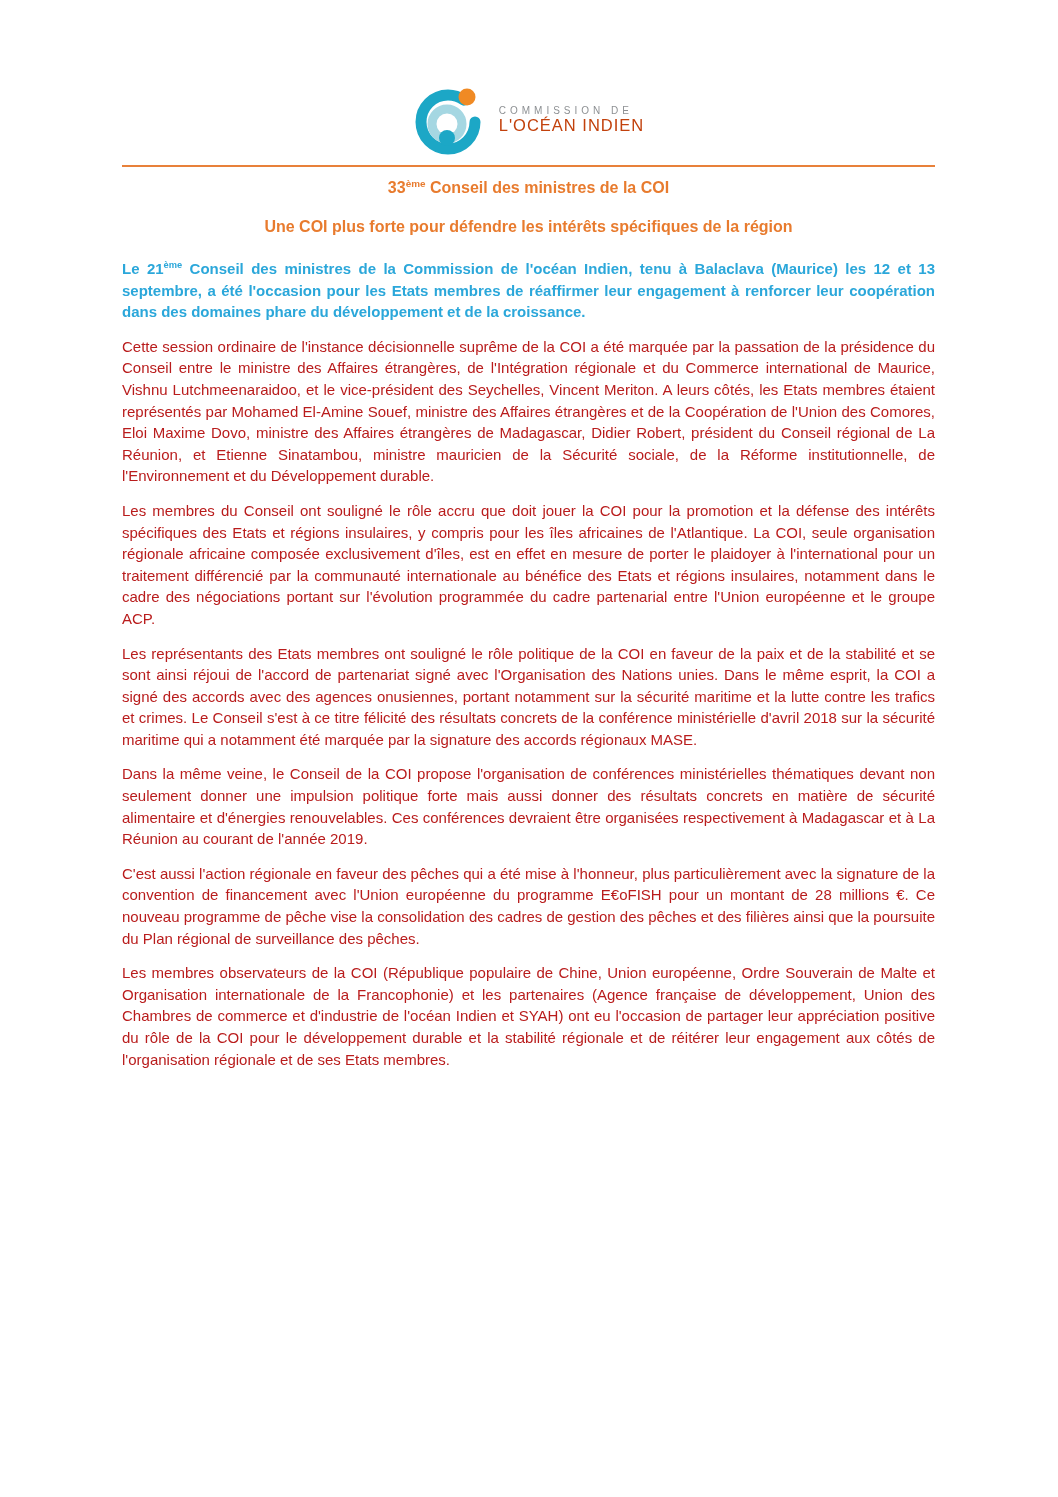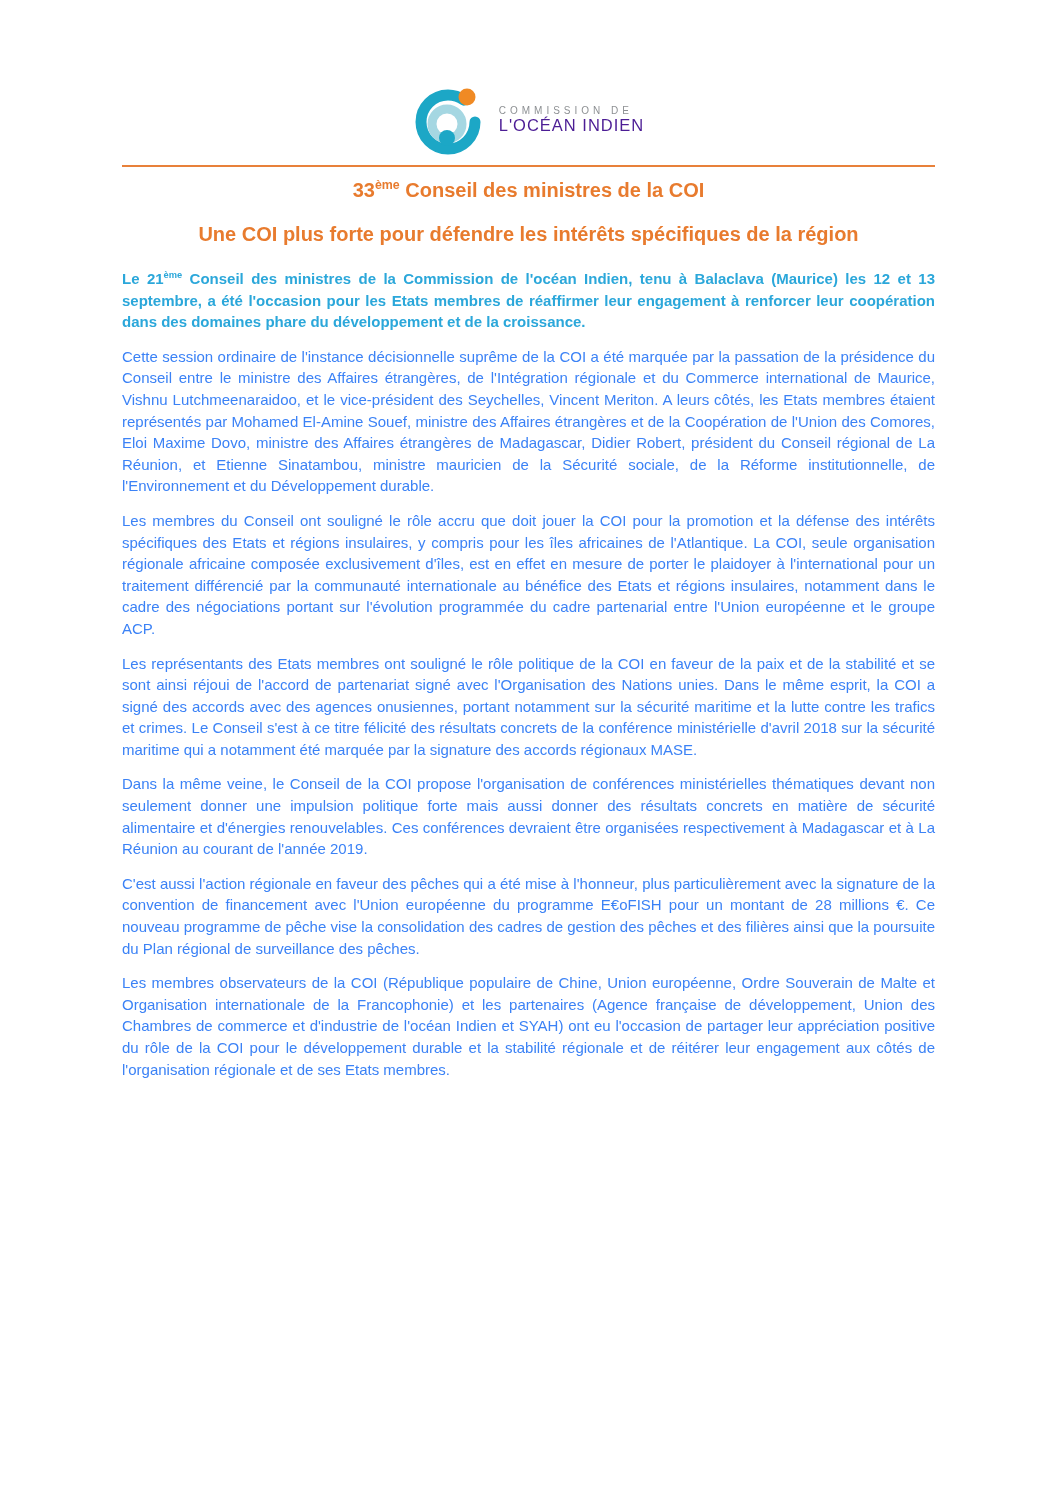--- a/index.html
+++ b/index.html
@@ -37,36 +37,36 @@
   }
   .logo-line1 {
     font-size: 10px;
     letter-spacing: 4px;
     color: #8d9093;
     white-space: nowrap;
   }
   .logo-line2 {
     font-size: 16.5px;
     letter-spacing: 1px;
-    color: #4c1d95;
+    color: #c2410c;
     white-space: nowrap;
   }
   
   .content {
     margin: 0 123px 0 122px; 
   }
   .header-divider {
     border: none;
     border-top: 2px solid #e8813a;
     margin: 9px 0 0 0;
   }
   h1.main-title, h2.subtitle {
     text-align: center;
     color: #e87b2e;
-    font-size: 20px;
+    font-size: 16px;
     font-weight: bold;
     margin: 6px;
   }
   h1.main-title { margin-top: 12px; }
   h2.subtitle  { margin-top: 21px; text-align: center; }
   sup.sup {
     font-size: 0.62em;
     vertical-align: super;
     line-height: 0;
   }
@@ -76,21 +76,21 @@
     font-size: 15px;
     line-height: 21.6px;
     margin: 0 0 13px 0;
   }
   p.intro {
     color: #2ba7da;
     font-weight: bold;
     margin-top: 22px;
   }
   p.body-text {
-    color: #3b82f6;
+    color: #b91c1c;
   }
 </style>
 </head>
 <body>
 
 <div class="page">
 
   <div class="letterhead">
     <svg class="logo-icon" viewBox="0 0 72 72" aria-hidden="true">
 

